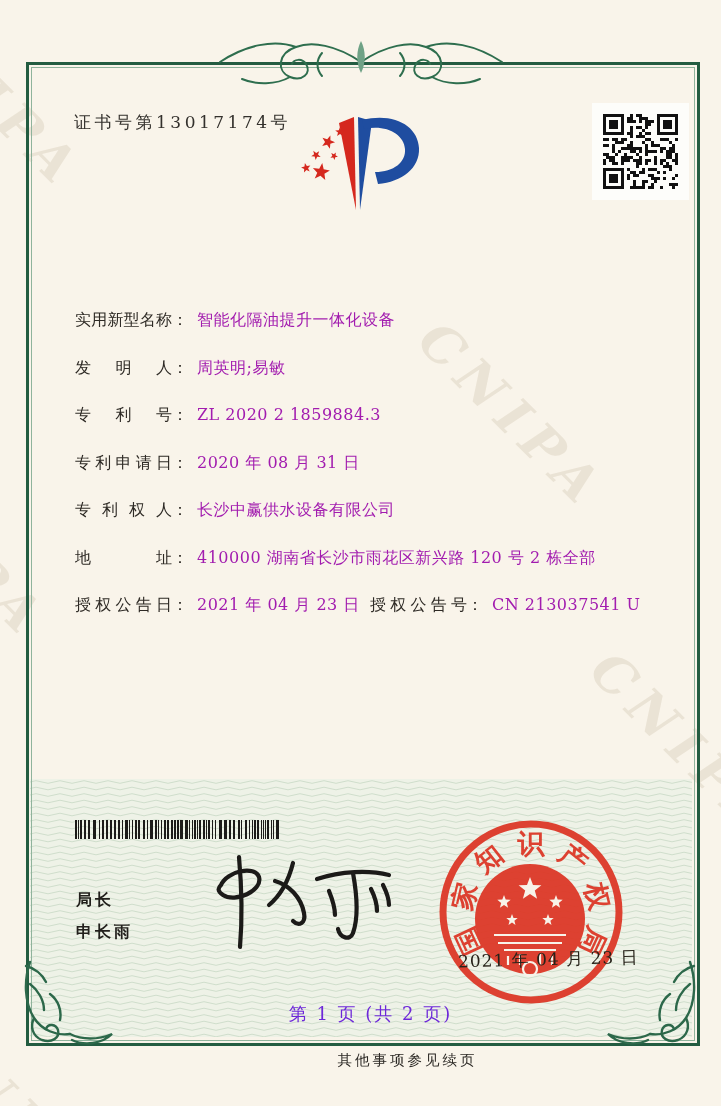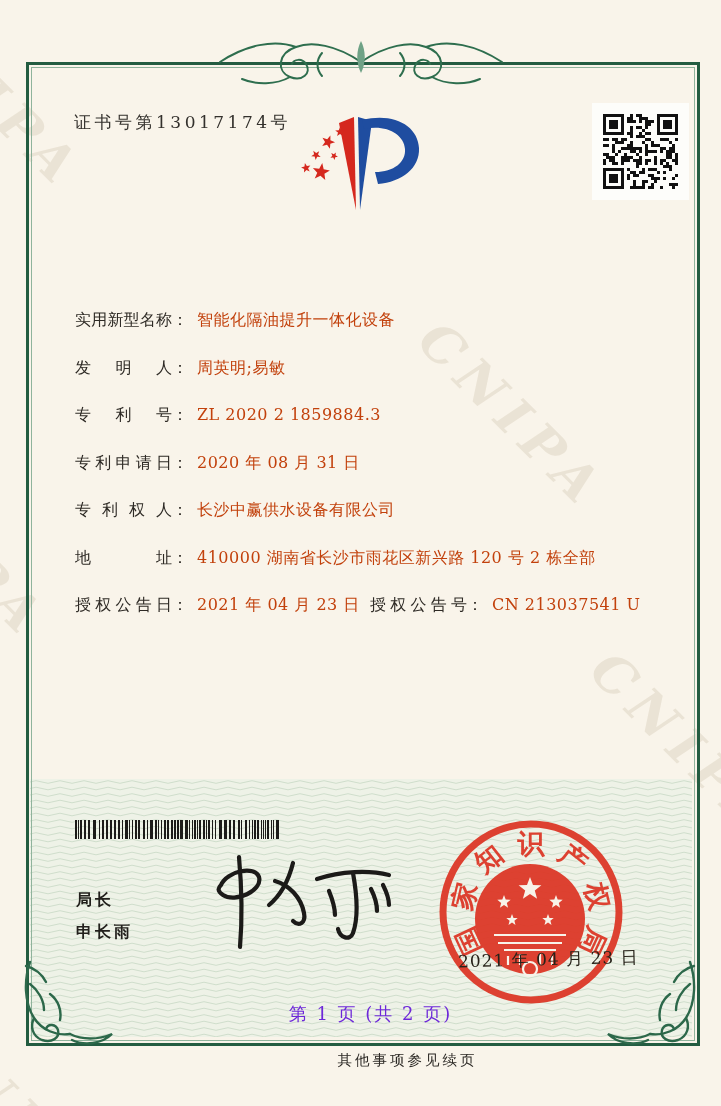--- a/index.html
+++ b/index.html
@@ -35,21 +35,21 @@
     display:flex;align-items:center;justify-content:center;z-index:3;}
   .title{
     position:absolute;left:0;top:217px;width:100%;text-align:center;
     font-size:35px;font-weight:700;letter-spacing:11px;text-indent:11px;color:#191715;z-index:3;
   }
   
   .fields{position:absolute;left:75px;top:308px;width:578px;font-size:16px;z-index:3;}
   .frow{position:relative;line-height:23px;margin-bottom:24.5px;white-space:nowrap;}
   .flabel{display:inline-flex;justify-content:space-between;width:97px;vertical-align:top;color:#2e2a25;}
   .colon{margin-right:9px;}
-  .fvalue{letter-spacing:0.5px;color:#c2410c;}
+  .fvalue{letter-spacing:0.5px;color:#a21caf;}
   .pair2{position:absolute;left:295px;top:0;}
   
   .paras{position:absolute;left:75px;top:629px;width:574px;font-size:15.5px;line-height:25px;
     text-align:justify;letter-spacing:0.8px;color:#2e2a25;z-index:3;}
   .paras p{margin:0;text-indent:2em;}
   
   .barcode{position:absolute;left:75px;top:820px;z-index:2;}
   .signatory{position:absolute;left:76px;top:884px;font-size:16px;font-weight:600;
     letter-spacing:3px;line-height:32px;color:#22201c;z-index:3;}
   .signature-svg{position:absolute;left:205px;top:851px;z-index:3;}

